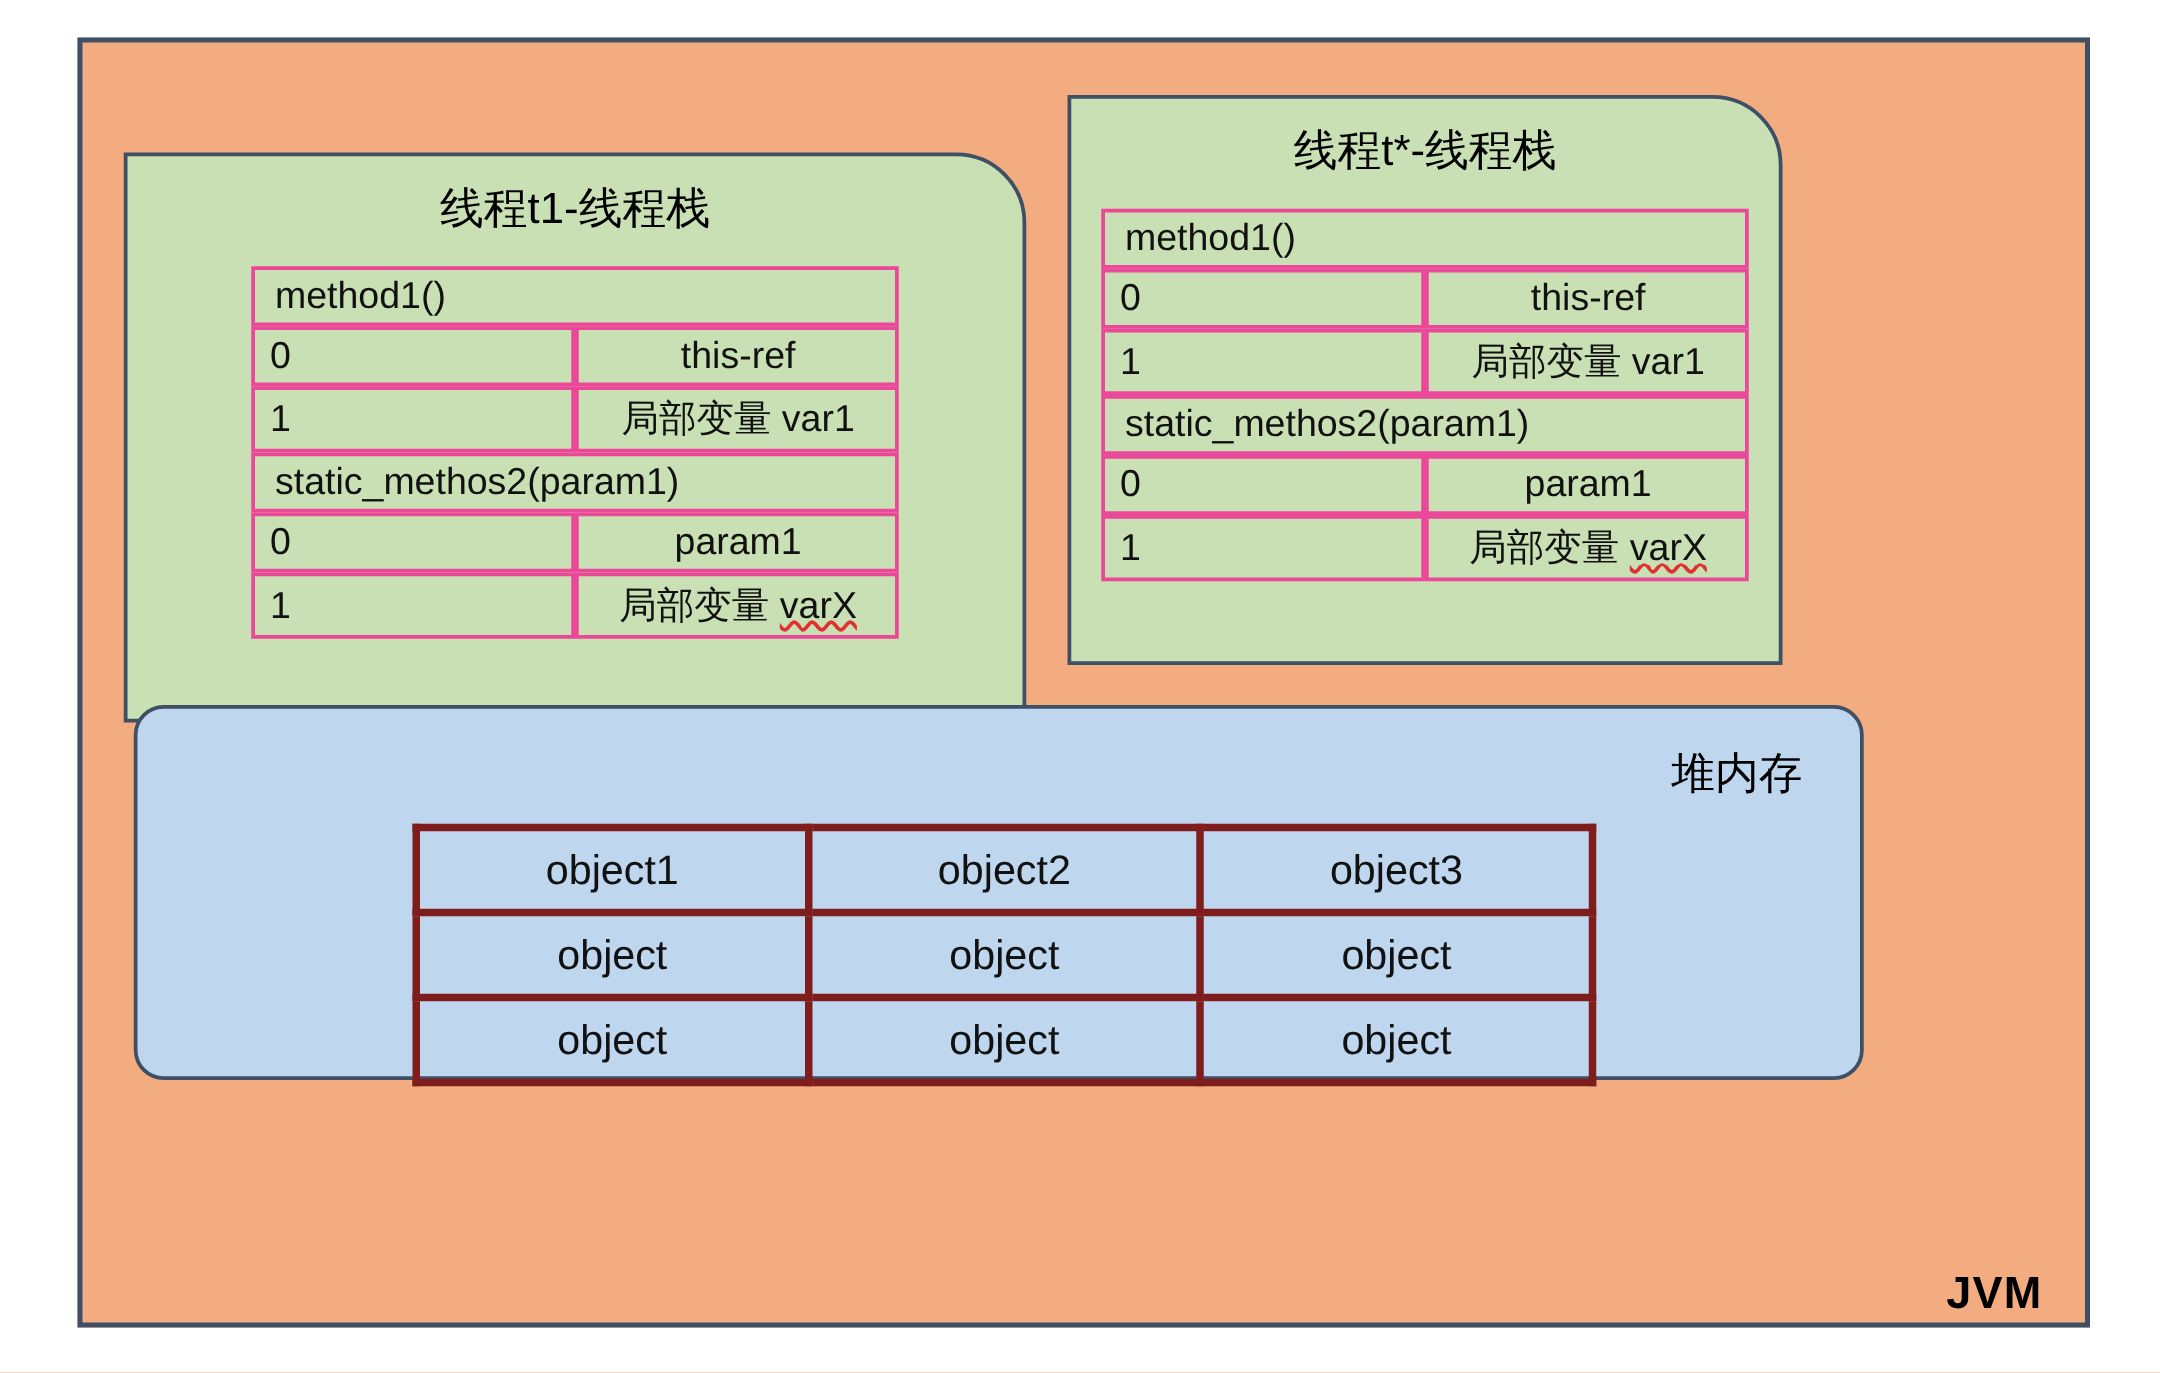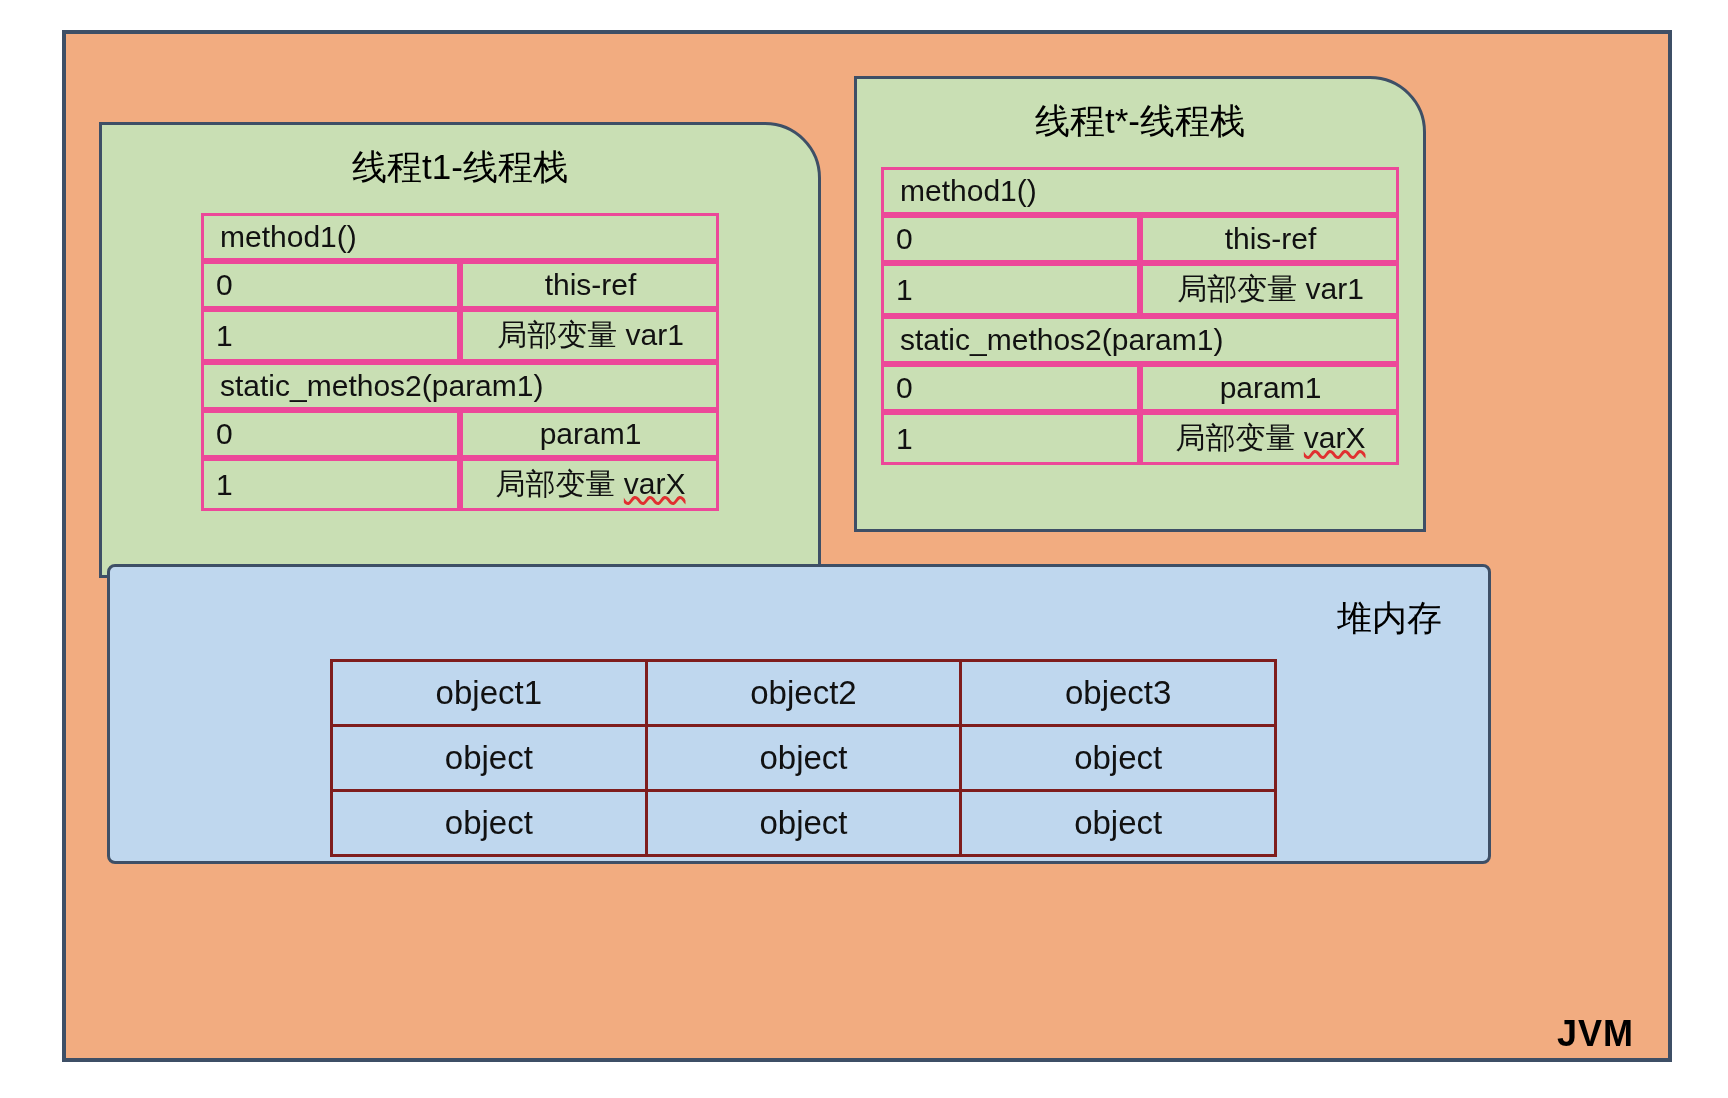--- a/index.html
+++ b/index.html
@@ -79,40 +79,40 @@
     text-decoration-skip-ink:none;
   }
 
   
   .heap-panel{
     position:absolute;
     left:41px;top:530px;
     width:1384px;height:300px;
     background:var(--heap-bg,#BFD7EE);
     border:3px solid var(--stroke,#3E4F66);
-    border-radius:8px;
+    border-radius:24px;
     box-sizing:border-box;
   }
   .heap-label{
     position:absolute;
     right:46px;top:28px;
     font-size:35px;
     color:#000;
     white-space:nowrap;
   }
 
   .heap-table{
     position:absolute;
     left:220px;top:92px;
     width:947px;
     border-collapse:collapse;
     table-layout:fixed;
   }
   .heap-table td{
-    border:3px solid #7f1d1d;
+    border:6px solid #7f1d1d;
     height:62px;
     font-size:33px;
     color:#111;
     text-align:center;
     vertical-align:middle;
     padding:0;
   }
 </style>
 </head>
 <body>

